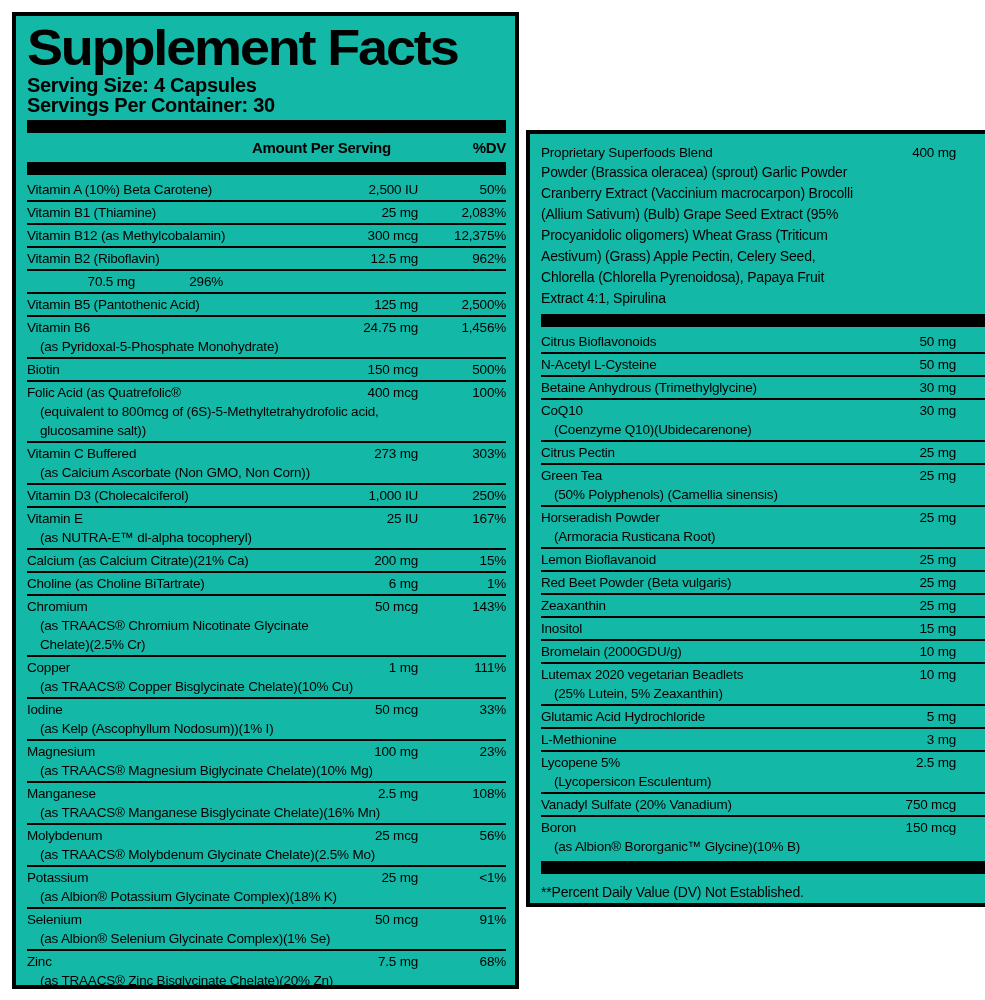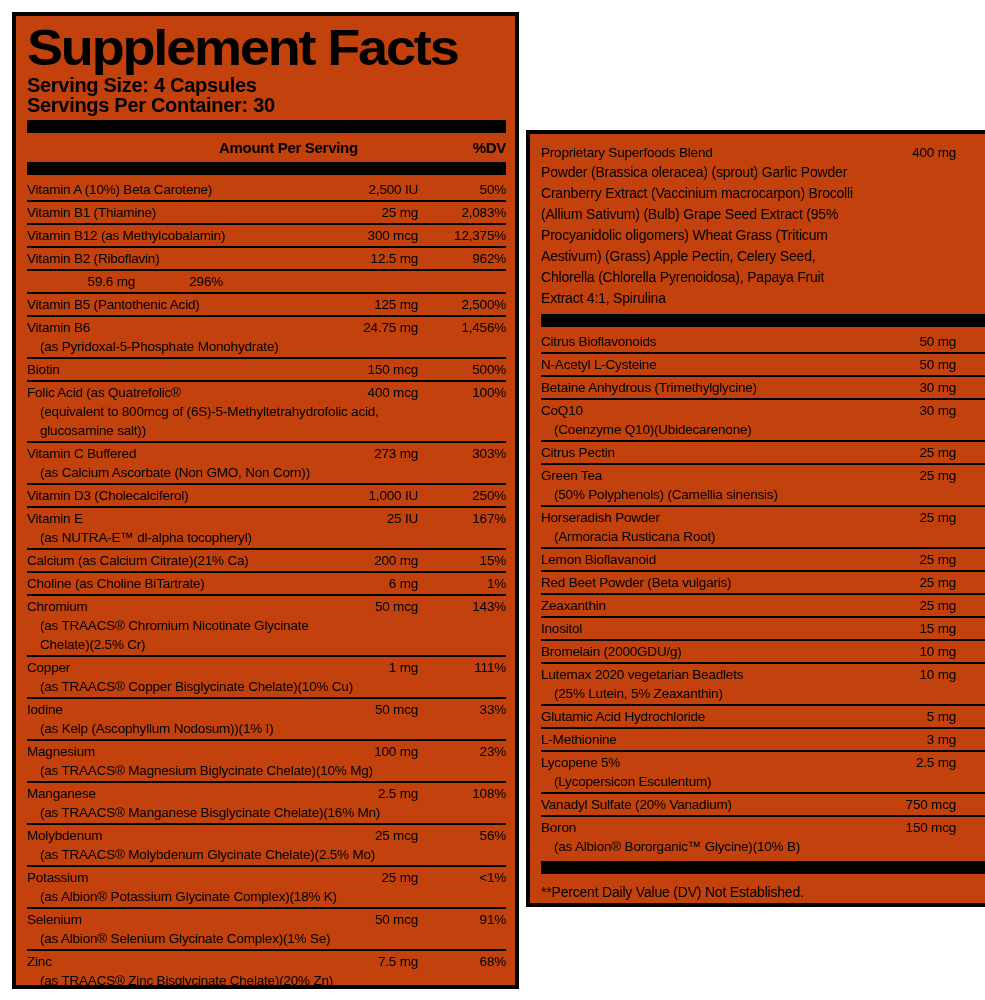--- a/index.html
+++ b/index.html
@@ -3,36 +3,36 @@
 <meta charset="utf-8">
 <style>
   * { box-sizing: border-box; margin: 0; padding: 0; }
   html, body { background: #fff; }
   body {
     width: 985px; height: 1000px; position: relative;
     font-family: "Liberation Sans", sans-serif; color: #000;
     -webkit-font-smoothing: antialiased;
   }
   .panel {
-    position: absolute; background: #c2410c; border: 4px solid #000;
+    position: absolute; background: #14b8a6; border: 4px solid #000;
     overflow: hidden;
   }
   #left-panel  { left: 12px;  top: 12px;  width: 507px; height: 977px; padding: 5px 9px 4px 11px; }
   #right-panel { left: 526px; top: 130px; width: 497px; height: 777px; padding: 9px 11px 6px 11px; }
 
   .facts-title {
     font-weight: bold; font-size: 50px; line-height: 54px;
     letter-spacing: -2px; white-space: nowrap;
     transform: scaleX(1.08); transform-origin: left center;
   }
   .serv-line { font-weight: bold; font-size: 20px; line-height: 20px; letter-spacing: -0.3px; }
   .bar { height: 13px; background: #000; margin: 5px 0; }
   .thead { display: flex; font-weight: bold; font-size: 15px; line-height: 19px; letter-spacing: -0.3px; }
   .th-sp { width: 192px; }
-  .th-amount { flex: 1; text-align: left; }
+  .th-amount { flex: 1; text-align: left; margin-left: 33px; }
   .th-dv { width: 80px; text-align: right; }
 
   .rows { display: block; }
   .row { display: flex; font-size: 13.5px; line-height: 19px; letter-spacing: -0.2px; }
   .row .n { flex: 1; white-space: nowrap; }
   .row .a { width: 108px; text-align: right; white-space: nowrap; }
   .row .d { width: 88px; text-align: right; white-space: nowrap; }
   #right-panel .row .a { width: 95px; }
   #right-panel .row .d { width: 52px; }
   .sub { font-size: 13.5px; line-height: 19px; padding-left: 13px; letter-spacing: -0.2px; }
@@ -74,21 +74,21 @@
         <span class="d">12,375%</span>
       </div>
       <div class="sep"></div>
       <div class="row">
         <span class="n">Vitamin B2 (Riboflavin)</span>
         <span class="a">12.5 mg</span>
         <span class="d">962%</span>
       </div>
       <div class="sep"></div>
       <div class="row">
-        <span class="a">59.6 mg</span>
+        <span class="a">70.5 mg</span>
         <span class="d">296%</span>
       </div>
       <div class="sep"></div>
       <div class="row">
         <span class="n">Vitamin B5 (Pantothenic Acid)</span>
         <span class="a">125 mg</span>
         <span class="d">2,500%</span>
       </div>
       <div class="sep"></div>
       <div class="row">

